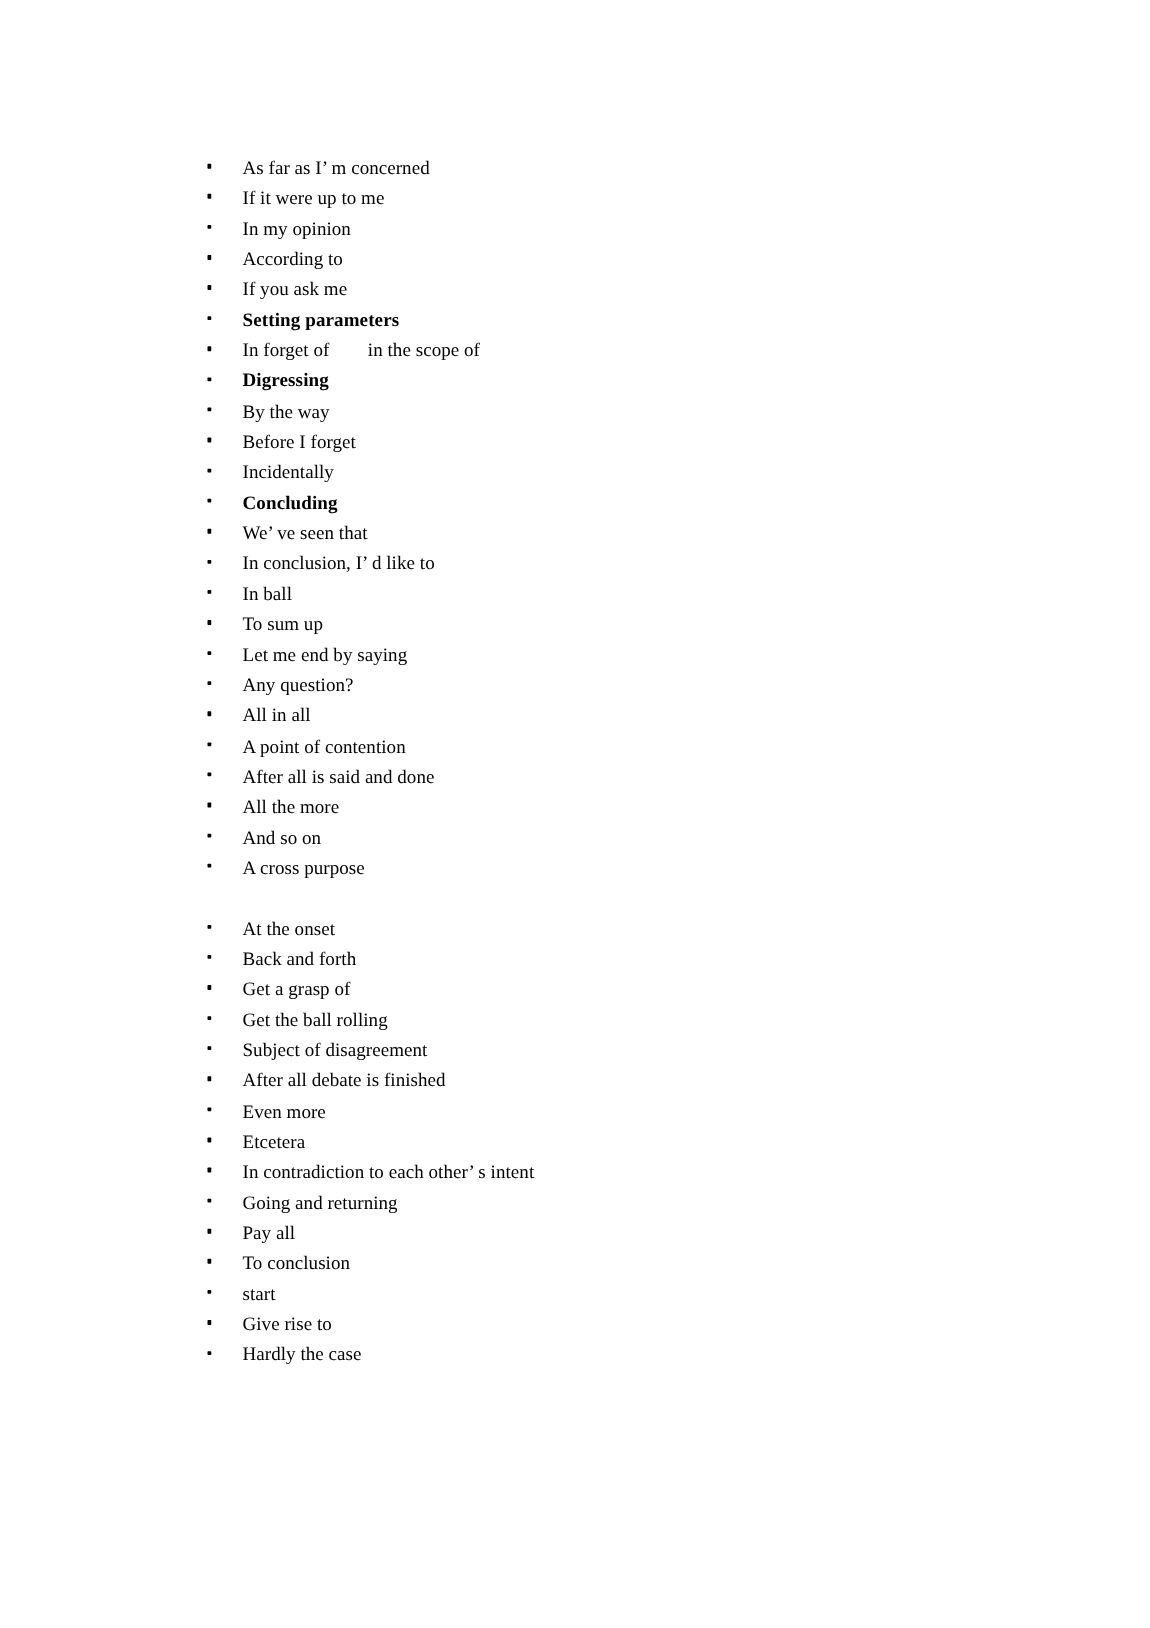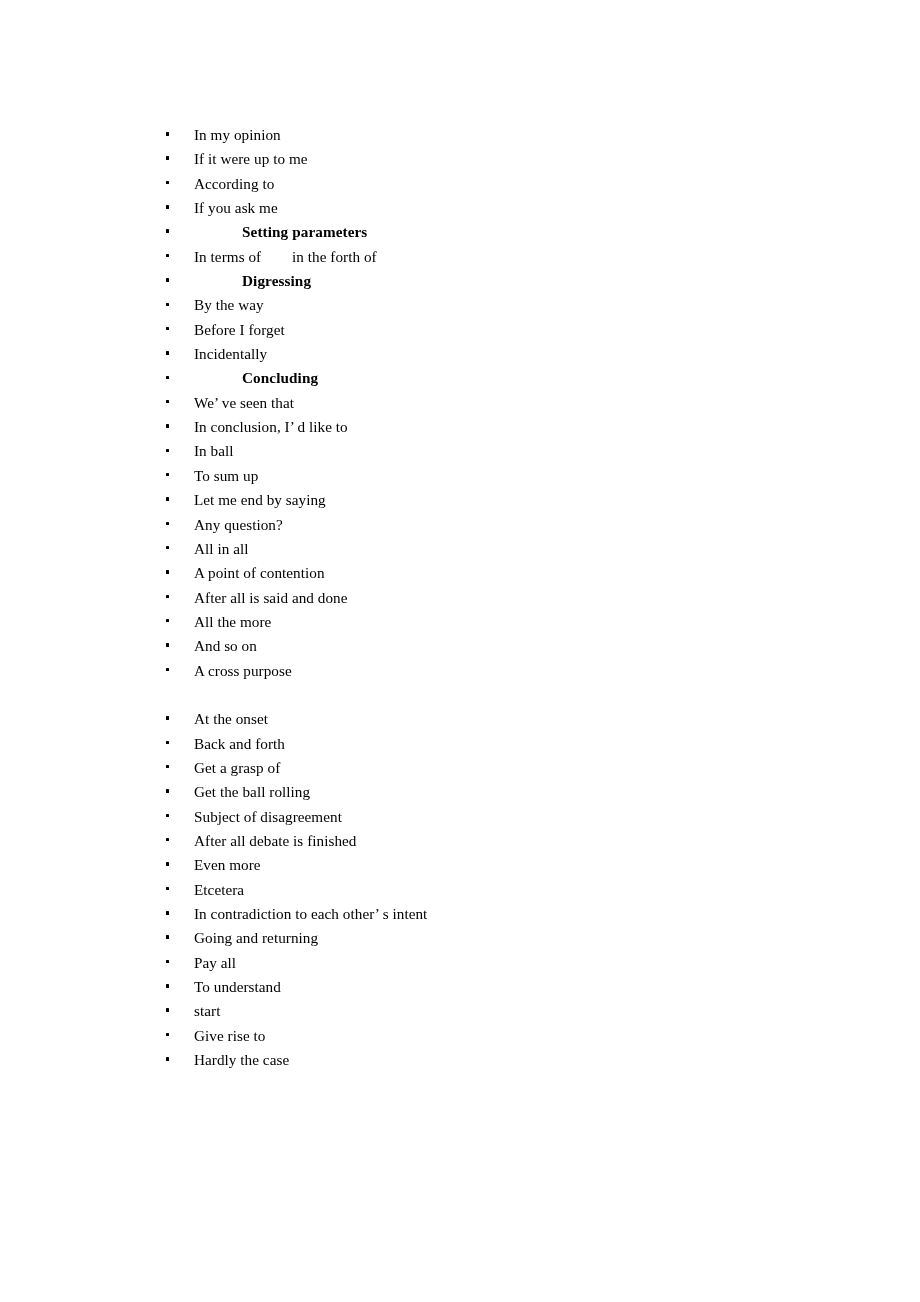--- a/index.html
+++ b/index.html
@@ -67,45 +67,45 @@
     width: 3.4px;
     height: 3.4px;
     background: #000000;
     vertical-align: 3.5px;
     border-radius: 0.6px;
   }
 
   .list-item.bold .item-text {
     font-weight: bold;
     letter-spacing: 0.1px;
-    margin-left: 48px;
   }
 
   .item-text {
     display: inline;
   }
 
   
   .spacer-line {
     height: 24.35px;
   }
 </style>
 </head>
 <body>
 
 <div id="page">
   <div id="content">
 
     <ul class="list-block" id="block-0">
+        <li class="list-item"><span class="bullet"></span><span class="item-text">As far as I’ m concerned</span></li>
+        <li class="list-item"><span class="bullet"></span><span class="item-text">If it were up to me</span></li>
         <li class="list-item"><span class="bullet"></span><span class="item-text">In my opinion</span></li>
-        <li class="list-item"><span class="bullet"></span><span class="item-text">If it were up to me</span></li>
         <li class="list-item"><span class="bullet"></span><span class="item-text">According to</span></li>
         <li class="list-item"><span class="bullet"></span><span class="item-text">If you ask me</span></li>
         <li class="list-item bold"><span class="bullet"></span><span class="item-text">Setting parameters</span></li>
-        <li class="list-item"><span class="bullet"></span><span class="item-text">In terms of        in the forth of</span></li>
+        <li class="list-item"><span class="bullet"></span><span class="item-text">In forget of        in the scope of</span></li>
         <li class="list-item bold"><span class="bullet"></span><span class="item-text">Digressing</span></li>
         <li class="list-item"><span class="bullet"></span><span class="item-text">By the way</span></li>
         <li class="list-item"><span class="bullet"></span><span class="item-text">Before I forget</span></li>
         <li class="list-item"><span class="bullet"></span><span class="item-text">Incidentally</span></li>
         <li class="list-item bold"><span class="bullet"></span><span class="item-text">Concluding</span></li>
         <li class="list-item"><span class="bullet"></span><span class="item-text">We’ ve seen that</span></li>
         <li class="list-item"><span class="bullet"></span><span class="item-text">In conclusion, I’ d like to</span></li>
         <li class="list-item"><span class="bullet"></span><span class="item-text">In ball</span></li>
         <li class="list-item"><span class="bullet"></span><span class="item-text">To sum up</span></li>
         <li class="list-item"><span class="bullet"></span><span class="item-text">Let me end by saying</span></li>
@@ -125,20 +125,20 @@
         <li class="list-item"><span class="bullet"></span><span class="item-text">Back and forth</span></li>
         <li class="list-item"><span class="bullet"></span><span class="item-text">Get a grasp of</span></li>
         <li class="list-item"><span class="bullet"></span><span class="item-text">Get the ball rolling</span></li>
         <li class="list-item"><span class="bullet"></span><span class="item-text">Subject of disagreement</span></li>
         <li class="list-item"><span class="bullet"></span><span class="item-text">After all debate is finished</span></li>
         <li class="list-item"><span class="bullet"></span><span class="item-text">Even more</span></li>
         <li class="list-item"><span class="bullet"></span><span class="item-text">Etcetera</span></li>
         <li class="list-item"><span class="bullet"></span><span class="item-text">In contradiction to each other’ s intent</span></li>
         <li class="list-item"><span class="bullet"></span><span class="item-text">Going and returning</span></li>
         <li class="list-item"><span class="bullet"></span><span class="item-text">Pay all</span></li>
-        <li class="list-item"><span class="bullet"></span><span class="item-text">To understand</span></li>
+        <li class="list-item"><span class="bullet"></span><span class="item-text">To conclusion</span></li>
         <li class="list-item"><span class="bullet"></span><span class="item-text">start</span></li>
         <li class="list-item"><span class="bullet"></span><span class="item-text">Give rise to</span></li>
         <li class="list-item"><span class="bullet"></span><span class="item-text">Hardly the case</span></li>
       </ul>
 
   </div>
 </div>
 
 </body></html>

